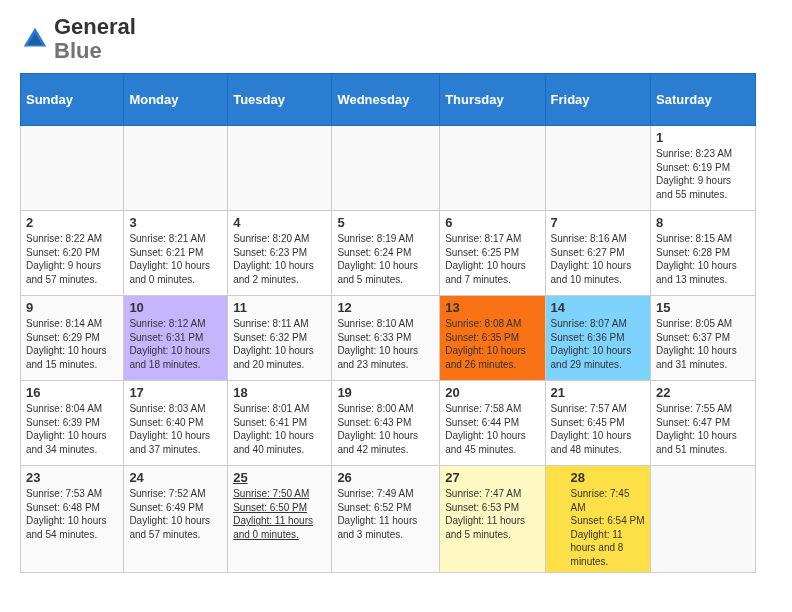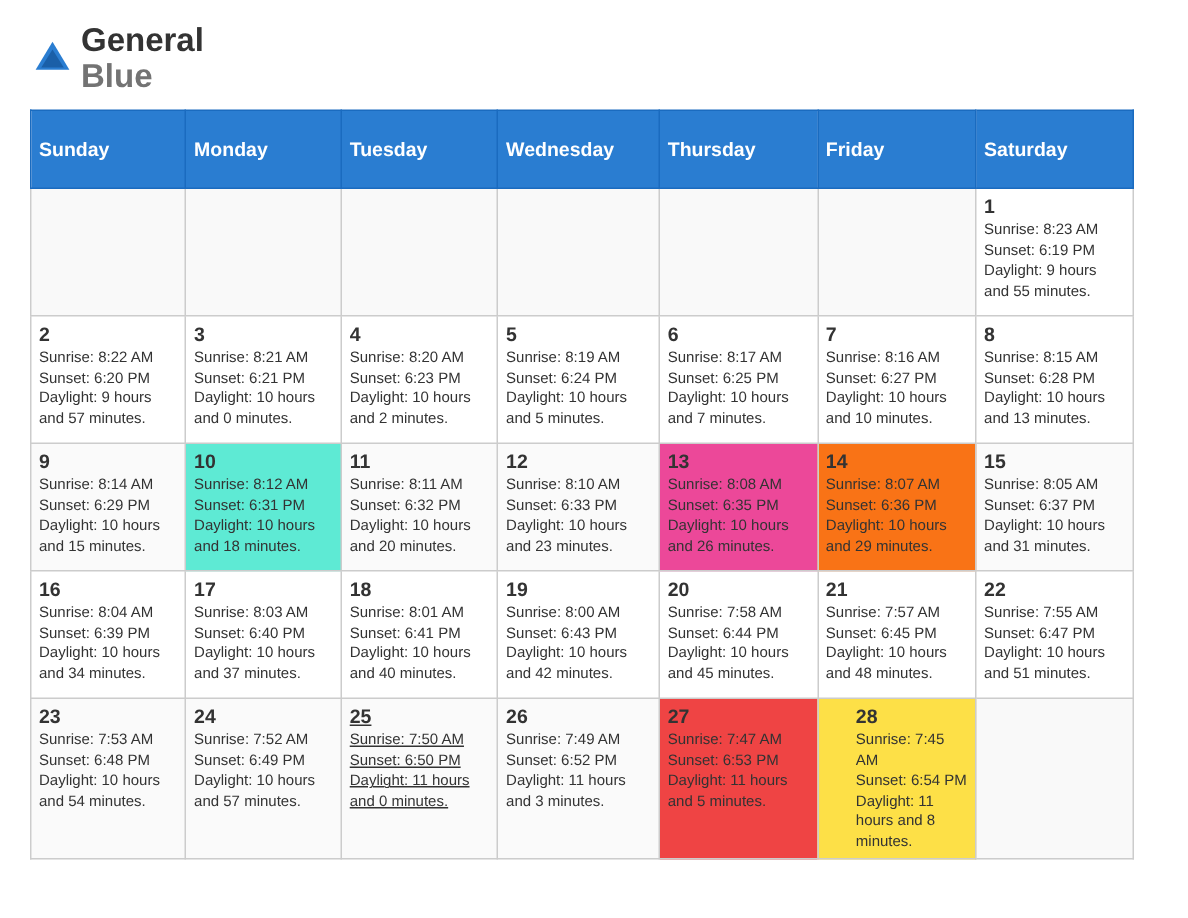--- a/index.html
+++ b/index.html
@@ -121,37 +121,37 @@
           <td>
             <span class="day-num">8</span>
             <div class="day-info">Sunrise: 8:15 AM<br>Sunset: 6:28 PM<br>Daylight: 10 hours and 13 minutes.</div>
           </td>
         </tr>
         <tr class="week-row">
           <td style="background: rgb(250, 250, 250);">
             <span class="day-num">9</span>
             <div class="day-info">Sunrise: 8:14 AM<br>Sunset: 6:29 PM<br>Daylight: 10 hours and 15 minutes.</div>
           </td>
-          <td style="background: #5eead4;">
+          <td style="background: #c4b5fd;">
             <span class="day-num">10</span>
             <div class="day-info">Sunrise: 8:12 AM<br>Sunset: 6:31 PM<br>Daylight: 10 hours and 18 minutes.</div>
           </td>
           <td style="background: rgb(250, 250, 250);">
             <span class="day-num">11</span>
             <div class="day-info">Sunrise: 8:11 AM<br>Sunset: 6:32 PM<br>Daylight: 10 hours and 20 minutes.</div>
           </td>
           <td style="background: rgb(250, 250, 250);">
             <span class="day-num">12</span>
             <div class="day-info">Sunrise: 8:10 AM<br>Sunset: 6:33 PM<br>Daylight: 10 hours and 23 minutes.</div>
           </td>
-          <td style="background: #ec4899;">
+          <td style="background: #f97316;">
             <span class="day-num">13</span>
             <div class="day-info">Sunrise: 8:08 AM<br>Sunset: 6:35 PM<br>Daylight: 10 hours and 26 minutes.</div>
           </td>
-          <td style="background: #f97316;">
+          <td style="background: #7dd3fc;">
             <span class="day-num">14</span>
             <div class="day-info">Sunrise: 8:07 AM<br>Sunset: 6:36 PM<br>Daylight: 10 hours and 29 minutes.</div>
           </td>
           <td style="background: rgb(250, 250, 250);">
             <span class="day-num">15</span>
             <div class="day-info">Sunrise: 8:05 AM<br>Sunset: 6:37 PM<br>Daylight: 10 hours and 31 minutes.</div>
           </td>
         </tr>
         <tr class="week-row">
           <td>
@@ -193,21 +193,21 @@
             <div class="day-info">Sunrise: 7:52 AM<br>Sunset: 6:49 PM<br>Daylight: 10 hours and 57 minutes.</div>
           </td>
           <td style="background: rgb(250, 250, 250); text-decoration: underline;">
             <span class="day-num">25</span>
             <div class="day-info">Sunrise: 7:50 AM<br>Sunset: 6:50 PM<br>Daylight: 11 hours and 0 minutes.</div>
           </td>
           <td style="background: rgb(250, 250, 250);">
             <span class="day-num">26</span>
             <div class="day-info">Sunrise: 7:49 AM<br>Sunset: 6:52 PM<br>Daylight: 11 hours and 3 minutes.</div>
           </td>
-          <td style="background: #ef4444;">
+          <td style="background: #fef9c3;">
             <span class="day-num">27</span>
             <div class="day-info">Sunrise: 7:47 AM<br>Sunset: 6:53 PM<br>Daylight: 11 hours and 5 minutes.</div>
           </td>
           <td style="background: #fde047; padding-left: 25px;">
             <span class="day-num">28</span>
             <div class="day-info">Sunrise: 7:45 AM<br>Sunset: 6:54 PM<br>Daylight: 11 hours and 8 minutes.</div>
           </td>
           <td class="empty"></td>
         </tr>
       </tbody>

